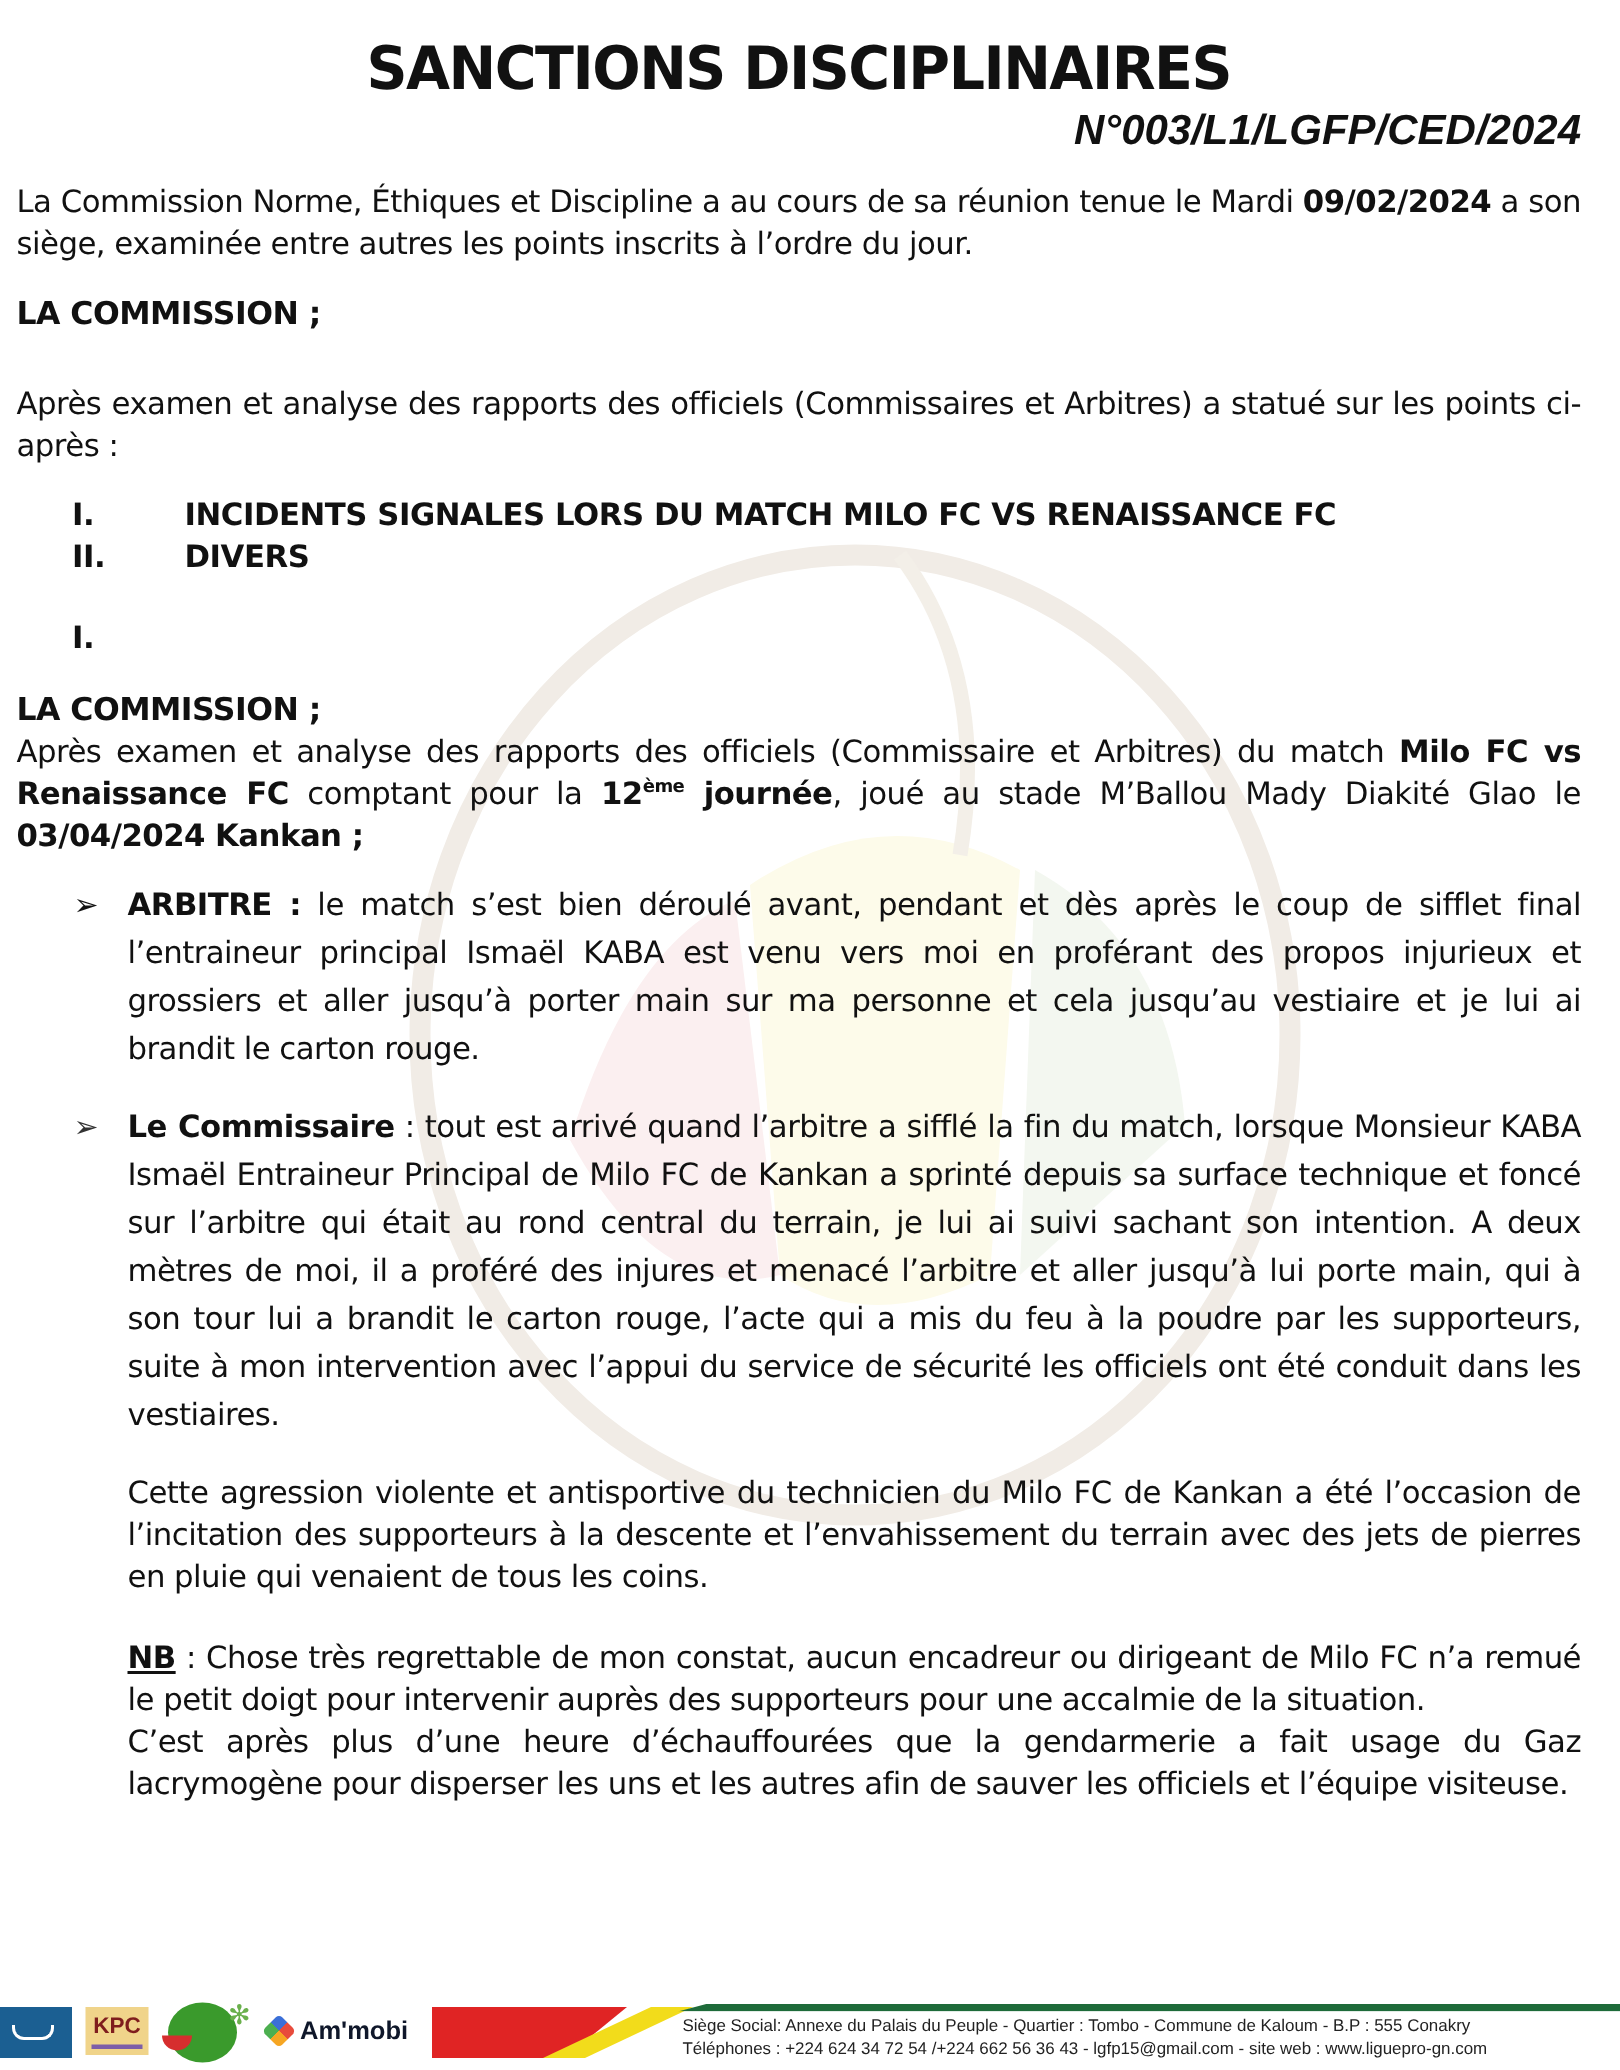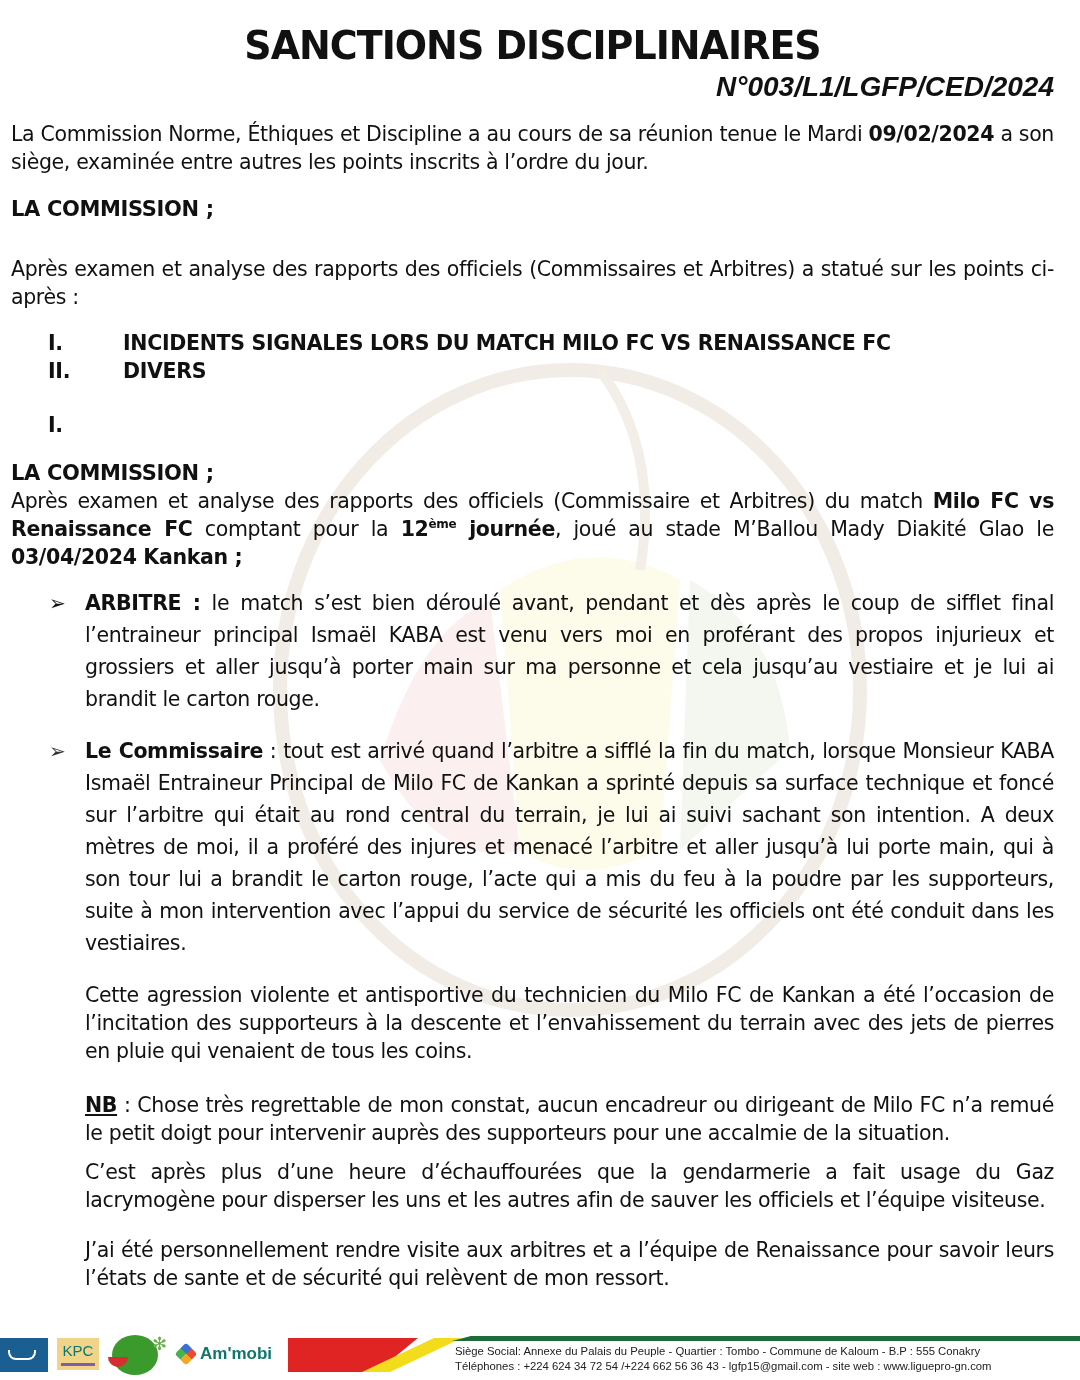--- a/index.html
+++ b/index.html
@@ -47,28 +47,28 @@
     .sub { padding-left: 74px; margin-top: 20px; line-height: 28px; }
 
     b { font-weight: bold; }
     sup { font-size: 12px; vertical-align: 8px; line-height: 0; }
     u { text-decoration: underline; }
 
     .footer { position: absolute; left: 0; top: 1328px; width: 1080px; height: 52px; z-index: 2; }
     .logo { position: absolute; }
     .logo-1 { left: 0; top: 10px; width: 48px; height: 34px; background: #1b5f92; }
     .logo-1 .boat { position: absolute; left: 8px; top: 12px; width: 28px; height: 10px; border: 2px solid #fff; border-top: none; border-radius: 0 0 8px 8px; }
-    .logo-2 { left: 57px; top: 10px; width: 42px; height: 32px; background: #f0d48a; color: #0f766e; font-weight: normal; font-size: 15px; text-align: center; line-height: 26px; font-family: "Liberation Sans", sans-serif; }
+    .logo-2 { left: 57px; top: 10px; width: 42px; height: 32px; background: #f0d48a; color: #7f1d1d; font-weight: bold; font-size: 15px; text-align: center; line-height: 26px; font-family: "Liberation Sans", sans-serif; }
     .logo-2 .bar { position: absolute; left: 4px; bottom: 4px; width: 34px; height: 3px; background: #7d5ea8; }
     .logo-3 { left: 112px; top: 7px; width: 46px; height: 40px; border-radius: 50%; background: #3a9a2c; }
     .logo-3 .melon { position: absolute; left: -4px; top: 22px; width: 20px; height: 10px; background: #d62e2e; border-radius: 0 0 10px 10px; }
     .logo-3 .palm { position: absolute; left: 40px; top: -2px; width: 22px; height: 20px; color: #6ab04c; font-size: 18px; }
     .logo-4 { left: 178px; top: 12px; width: 100px; height: 28px; display: flex; align-items: center; gap: 6px; }
     .logo-4 .diamond { width: 16px; height: 16px; transform: rotate(45deg); background: conic-gradient(#e84b3c 0 25%, #f6a623 0 50%, #4caf50 0 75%, #3b6fd8 0); border-radius: 3px; }
-    .logo-4 .name { font-family: "Liberation Sans", sans-serif; font-weight: bold; font-size: 17px; color: #0f766e; }
+    .logo-4 .name { font-family: "Liberation Sans", sans-serif; font-weight: bold; font-size: 17px; color: #0f172a; }
     .stripe-red { position: absolute; left: 288px; top: 10px; width: 130px; height: 34px; background: #e02424; clip-path: polygon(0 0, 100% 0, 68% 100%, 0 100%); }
     .stripe-yellow { position: absolute; left: 362px; top: 10px; width: 100px; height: 34px; background: #f2dc1b; clip-path: polygon(72% 0, 100% 0, 28% 100%, 0 100%); }
     .green-line { position: absolute; left: 452px; top: 8px; width: 628px; height: 5px; background: #1e6b3a; clip-path: polygon(3% 0, 100% 0, 100% 100%, 0 100%); }
     .footer-text { position: absolute; left: 455px; top: 16px; font-family: "Liberation Sans", sans-serif; font-size: 11.3px; line-height: 15px; color: #222; white-space: nowrap; }
   </style>
 </head>
 <body>
 
 <svg class="watermark" viewBox="0 0 620 700">
   <ellipse cx="310" cy="360" rx="290" ry="320" fill="none" stroke="#f1ece6" stroke-width="14"></ellipse>
@@ -116,23 +116,22 @@
   </div>
 
   <div class="bullet bullet2">
     <span class="arrow" style="color:#333">➢</span>
     <div class="body"><b>Le Commissaire</b><span> : tout est arrivé quand l’arbitre a sifflé la fin du match, lorsque Monsieur KABA Ismaël Entraineur Principal de Milo FC de Kankan a sprinté depuis sa surface technique et foncé sur l’arbitre qui était au rond central du terrain, je lui ai suivi sachant son intention. A deux mètres de moi, il a proféré des injures et menacé l’arbitre et aller jusqu’à lui porte main, qui à son tour lui a brandit le carton rouge, l’acte qui a mis du feu à la poudre par les supporteurs, suite à mon intervention avec l’appui du service de sécurité les officiels ont été conduit dans les vestiaires.</span></div>
   </div>
 
   <p class="sub" style="margin-top:22px">Cette agression violente et antisportive du technicien du Milo FC de Kankan a été l’occasion de l’incitation des supporteurs à la descente et l’envahissement du terrain avec des jets de pierres en pluie qui venaient de tous les coins.</p>
 
   <p class="sub" style="margin-top:26px"><b><u>NB</u></b><span> : Chose très regrettable de mon constat, aucun encadreur ou dirigeant de Milo FC n’a remué le petit doigt pour intervenir auprès des supporteurs pour une accalmie de la situation.</span></p>
-  <p class="sub" style="margin-top:11px">C’est après plus d’une heure d’échauffourées que la gendarmerie a fait usage du Gaz lacrymogène pour disperser les uns et les autres afin de sauver les officiels et l’équipe visiteuse.</p>
+  <p class="sub" style="margin-top:0">C’est après plus d’une heure d’échauffourées que la gendarmerie a fait usage du Gaz lacrymogène pour disperser les uns et les autres afin de sauver les officiels et l’équipe visiteuse.</p>
 
-  <p class="sub" style="margin-top:22px">J’ai été personnellement rendre visite aux arbitres et a l’équipe de Renaissance pour savoir leurs l’états de sante et de sécurité qui relèvent de mon ressort.</p>
 </div>
 
 <div class="footer">
   <div class="logo logo-1">
       <div class="boat"></div>
     </div>
   <div class="logo logo-2"><span>KPC</span><div class="bar"></div></div>
   <div class="logo logo-3">
       <div class="melon"></div>
       <div class="palm">✻</div>

